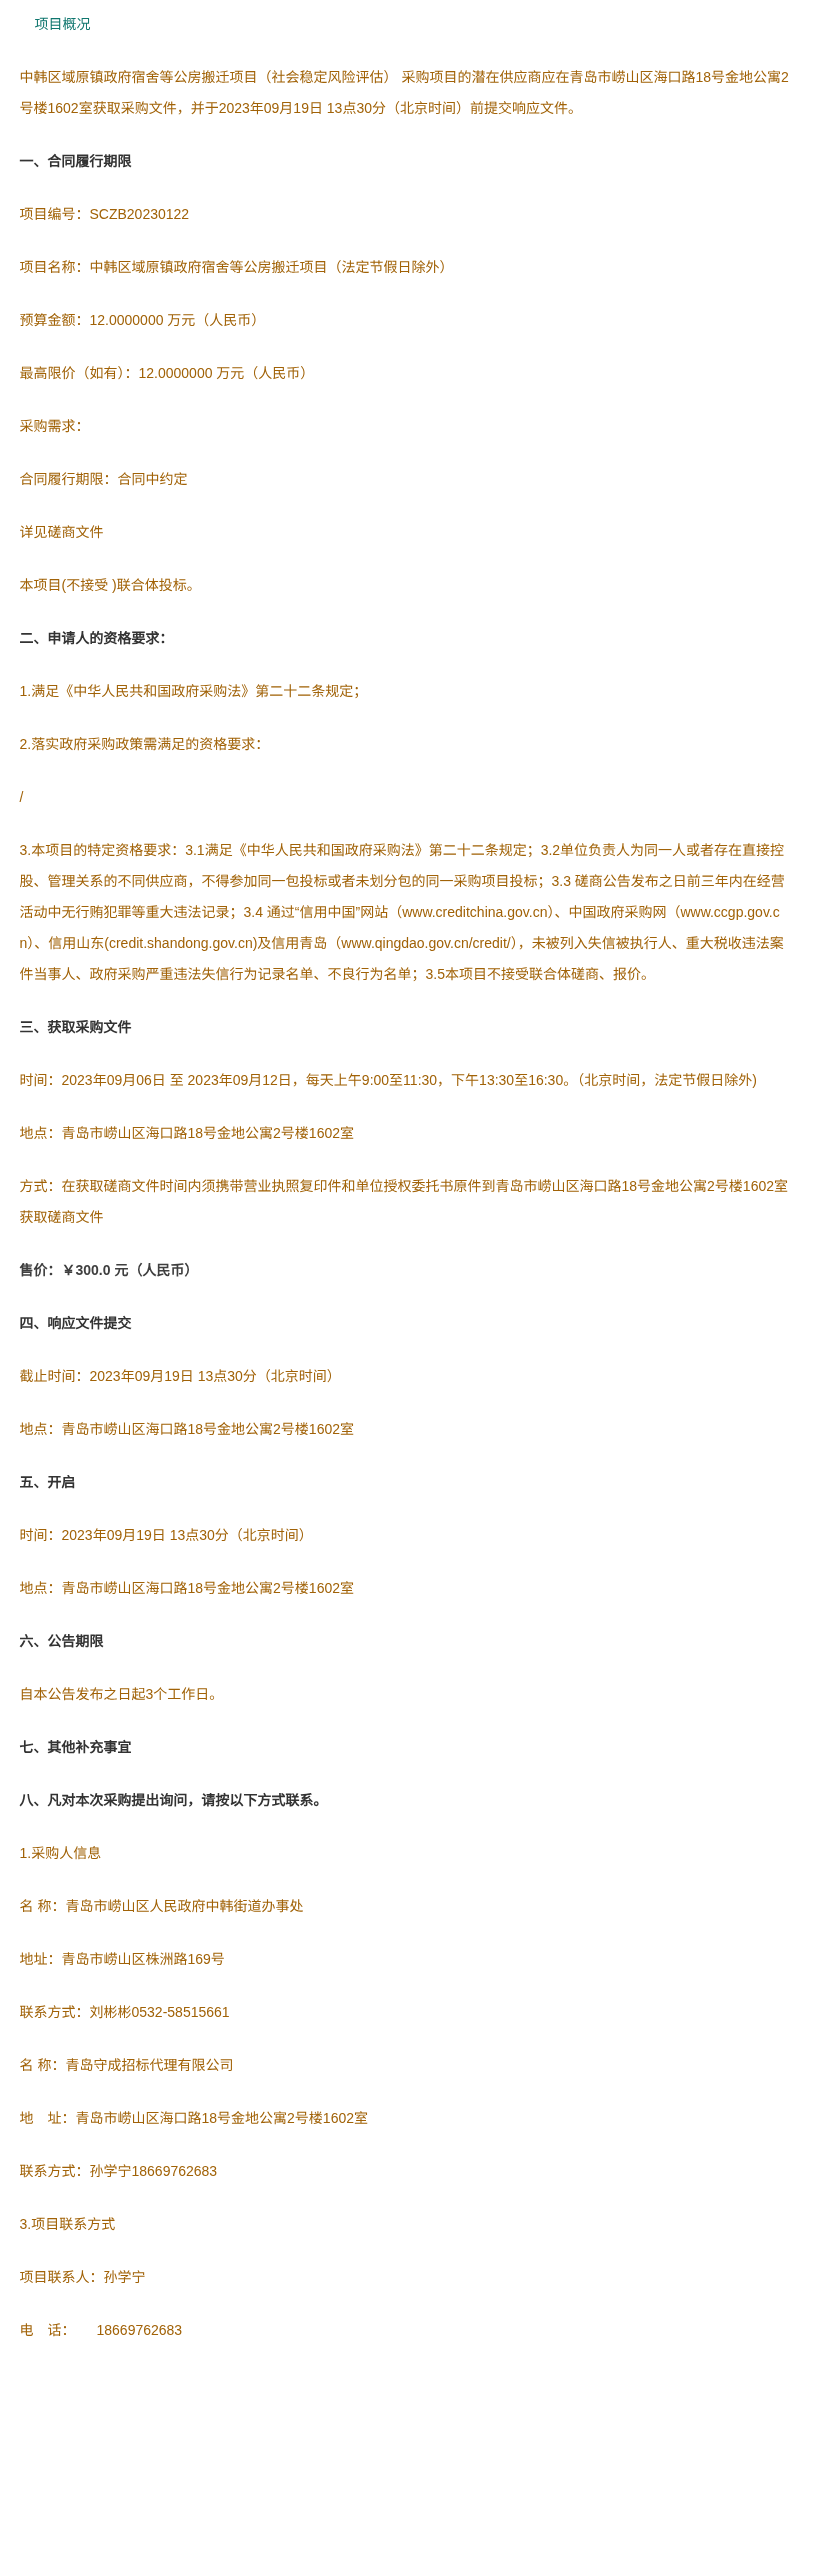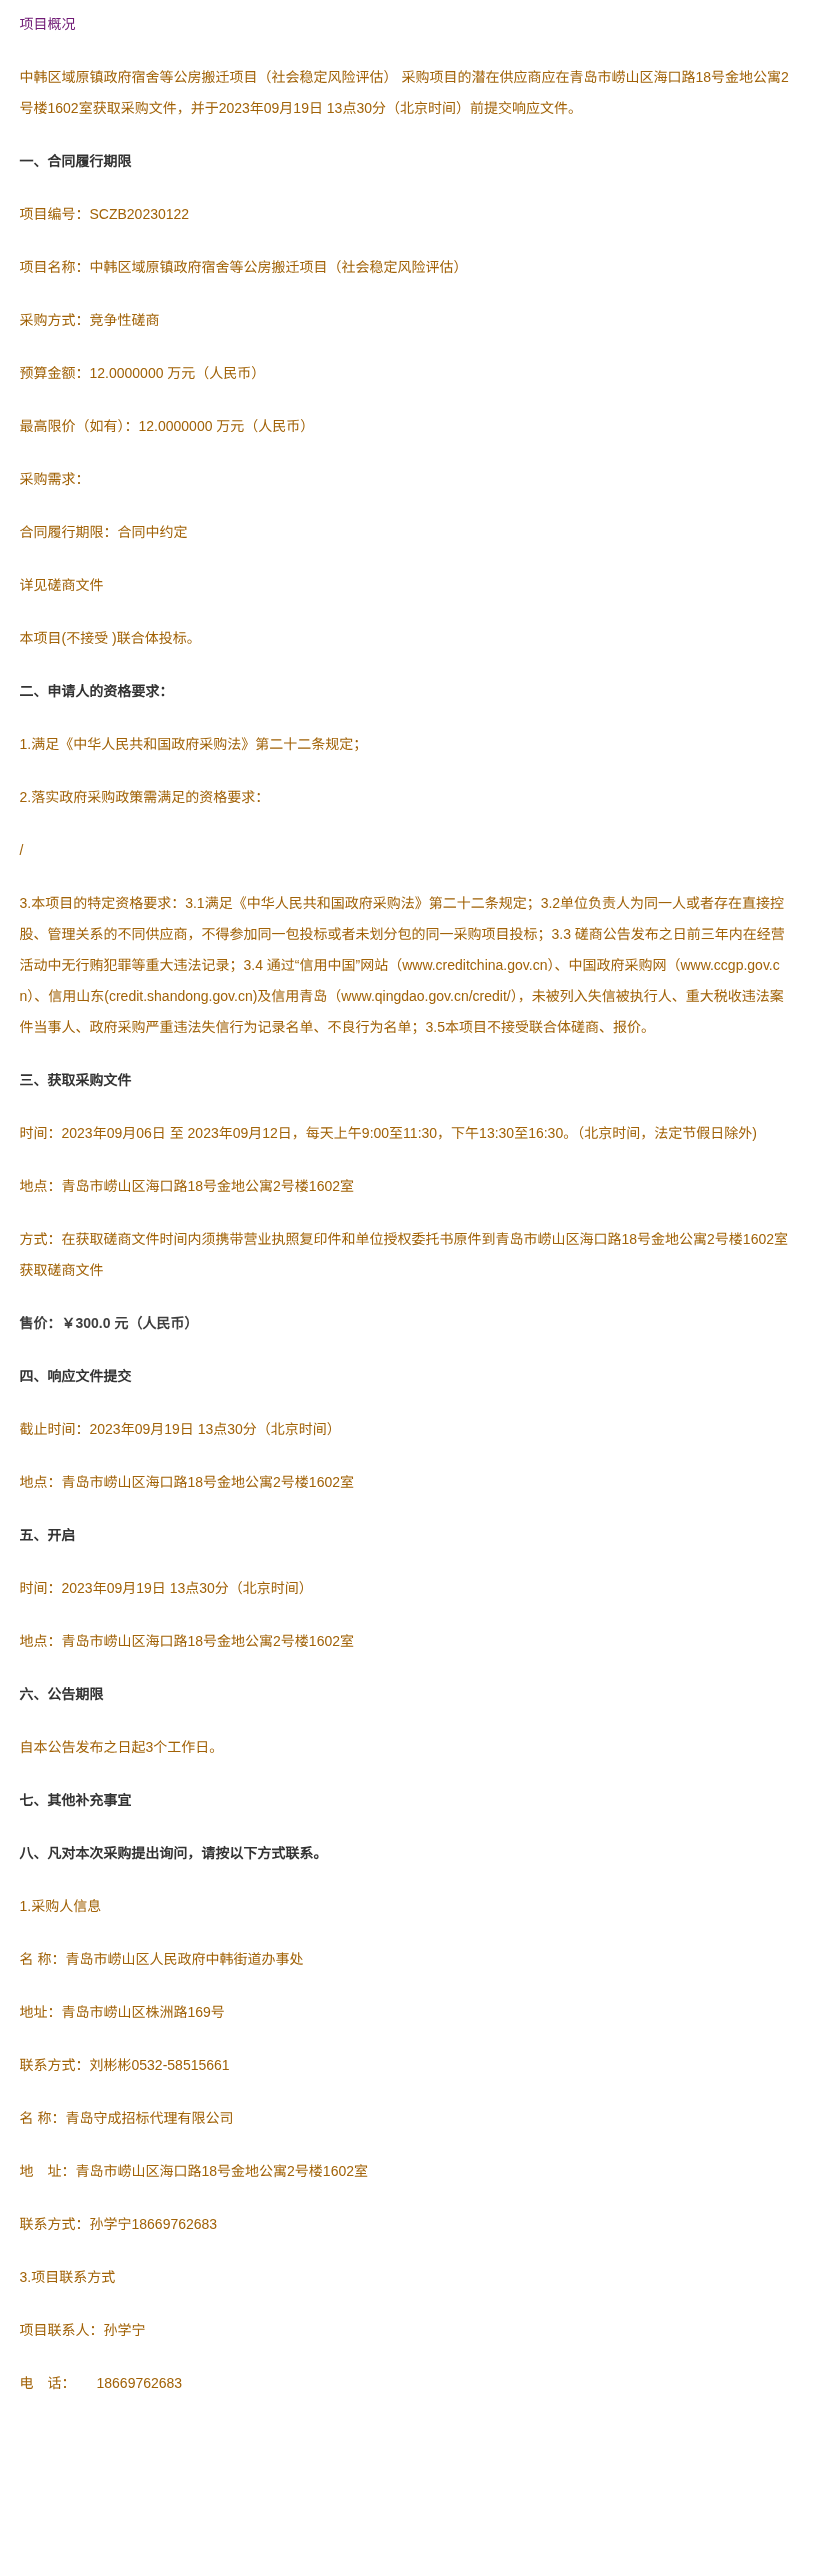--- a/index.html
+++ b/index.html
@@ -14,21 +14,22 @@
     font-family: "Liberation Sans", "DejaVu Sans", sans-serif;
   }
   .doc p {
     margin: 0 0 22px 0;
     font-size: 14px;
     line-height: 31px;
     color: #a16207;
     word-break: break-all;
   }
   .doc p.doc-title {
-    color: #701a75;
+    color: #0f766e;
+    margin-left: 15px;
   }
   .doc p.heading {
     font-weight: bold;
     color: #333333;
     font-size: 14px;
   }
   .doc p.strong {
     font-weight: bold;
     color: #3f3f3f;
     margin-top: 12px;
@@ -38,22 +39,21 @@
 <body>
 
 <div class="doc">
 
   <p class="doc-title">项目概况</p>
 
   <p>中韩区域原镇政府宿舍等公房搬迁项目（社会稳定风险评估） 采购项目的潜在供应商应在青岛市崂山区海口路18号金地公寓2号楼1602室获取采购文件，并于2023年09月19日 13点30分（北京时间）前提交响应文件。</p>
 
   <p class="heading">一、合同履行期限</p>
   <p>项目编号：SCZB20230122</p>
-  <p>项目名称：中韩区域原镇政府宿舍等公房搬迁项目（社会稳定风险评估）</p>
-  <p>采购方式：竞争性磋商</p>
+  <p>项目名称：中韩区域原镇政府宿舍等公房搬迁项目（法定节假日除外）</p>
   <p>预算金额：12.0000000 万元（人民币）</p>
   <p>最高限价（如有）：12.0000000 万元（人民币）</p>
   <p>采购需求：</p>
   <p>合同履行期限：合同中约定</p>
   <p>详见磋商文件</p>
   <p>本项目(不接受 )联合体投标。</p>
 
   <p class="heading">二、申请人的资格要求：</p>
   <p>1.满足《中华人民共和国政府采购法》第二十二条规定；</p>
   <p>2.落实政府采购政策需满足的资格要求：</p>

